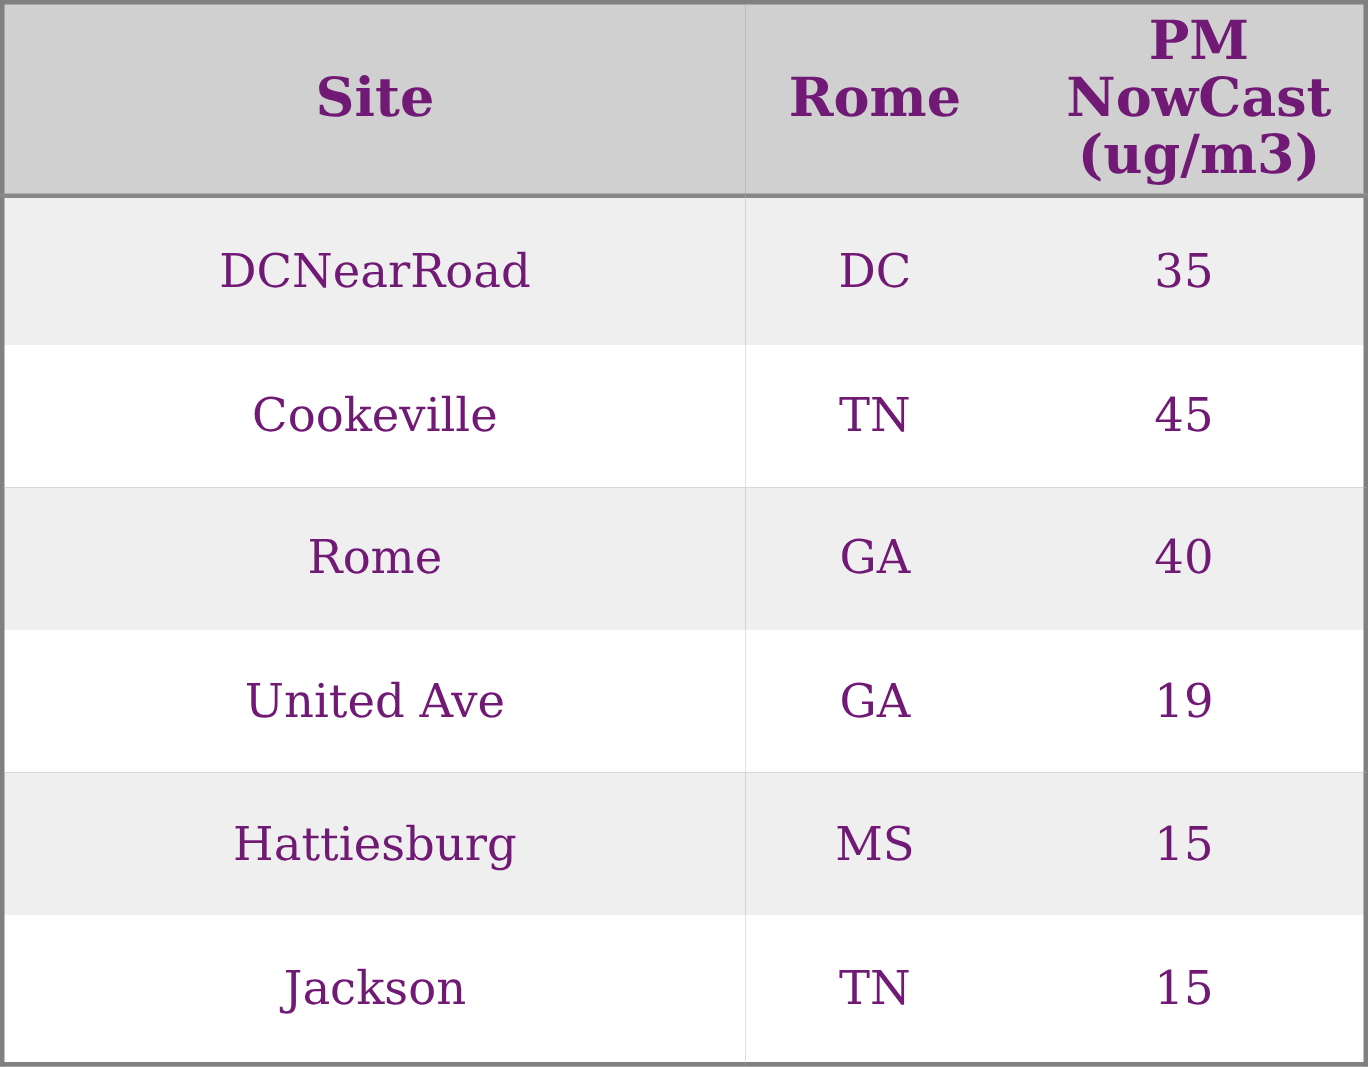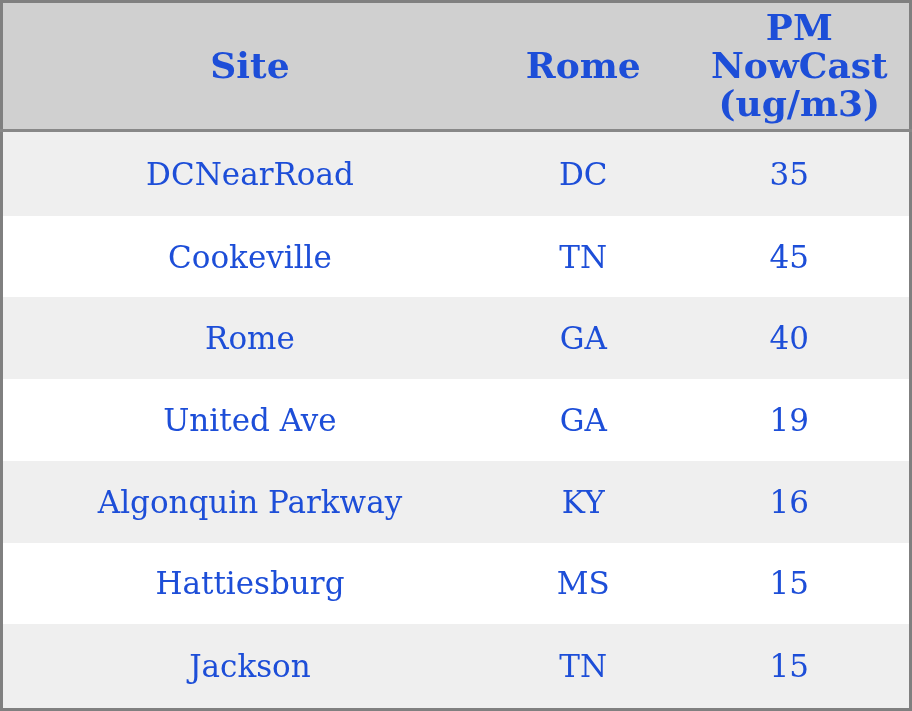--- a/index.html
+++ b/index.html
@@ -14,21 +14,21 @@
     background: #808080;
   }
   table.pm-table {
     width: 100%;
     height: 100%;
     box-sizing: border-box;
     border-collapse: collapse;
     border: 3px solid #808080;
     table-layout: fixed;
     font-family: "DejaVu Serif", "Liberation Serif", serif;
-    color: #1d4ed8;
+    color: #701a75;
   }
   col.col-site  { width: 54.5%; }
   col.col-state { width: 19.0%; }
   col.col-value { width: 26.5%; }
 
   thead th {
     background: #d0d0d0;
     border-bottom: 3px solid #888888;
     height: 126px;
     padding: 0;
@@ -97,25 +97,20 @@
     <td>40</td>
   </tr>
 
   <tr>
     <td>United Ave</td>
     <td>GA</td>
     <td>19</td>
   </tr>
 
 
-  <tr>
-    <td>Algonquin Parkway</td>
-    <td>KY</td>
-    <td>16</td>
-  </tr>
 
   <tr>
     <td>Hattiesburg</td>
     <td>MS</td>
     <td>15</td>
   </tr>
 
 
   <tr>
     <td>Jackson</td>

